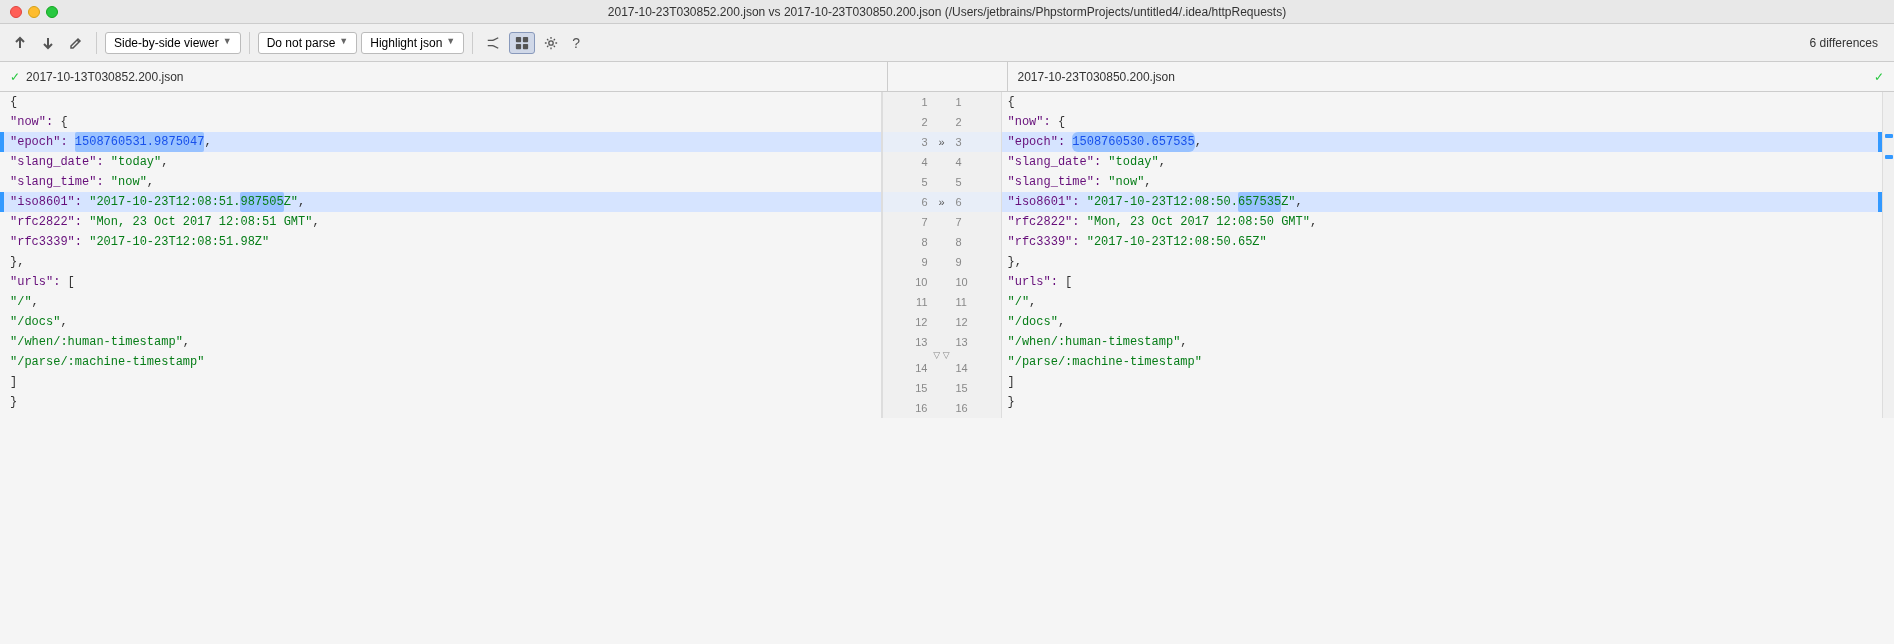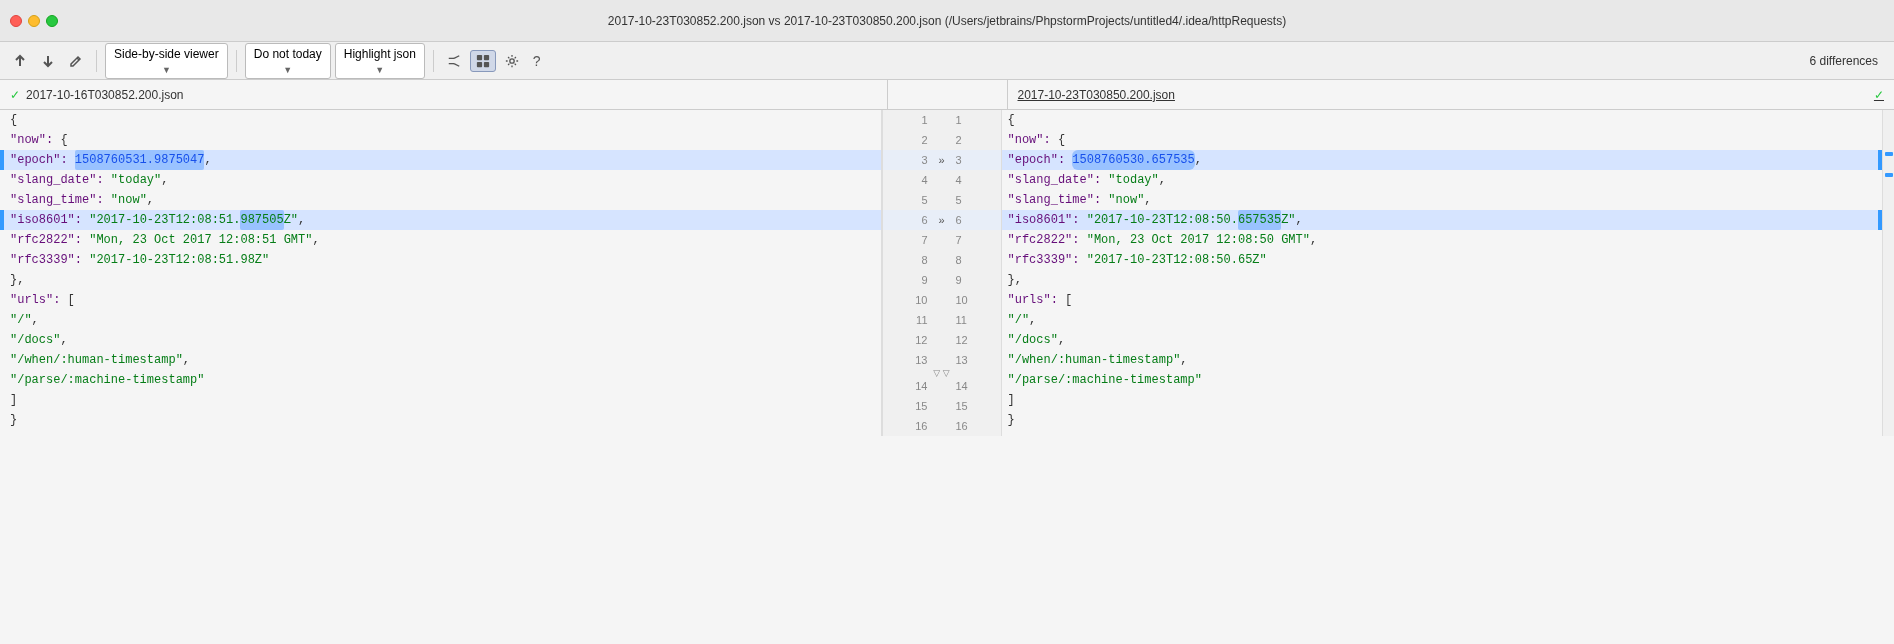--- a/index.html
+++ b/index.html
@@ -8,21 +8,21 @@
       font-size: 13px;
       background: #f5f5f5;
       width: 1894px;
       min-height: 644px;
       overflow: hidden;
     }
 
     
     .titlebar {
       background: #e8e8e8;
-      height: 42px;
+      height: 24px;
       display: flex;
       align-items: center;
       padding: 0 10px;
       border-bottom: 1px solid #ccc;
       position: relative;
     }
     .traffic-lights {
       display: flex;
       gap: 6px;
       margin-right: 12px;
@@ -62,29 +62,28 @@
       cursor: pointer;
       padding: 3px 5px;
       border-radius: 3px;
       color: #333;
       font-size: 13px;
     }
     .toolbar-btn svg { width: 14px; height: 14px; }
 
     .toolbar-dropdown {
       display: flex;
-      align-items: center;
+      align-items: flex-start;
       background: white;
       border: 1px solid #bbb;
       border-radius: 3px;
       padding: 3px 8px;
       cursor: pointer;
       font-size: 12px;
       gap: 4px;
-      flex-direction: column;
     }
     .chevron { font-size: 9px; color: #666; }
 
     .toolbar-spacer { flex: 1; }
     .diff-count {
       font-size: 12px;
       color: #333;
       margin-right: 8px;
     }
 
@@ -114,21 +113,20 @@
       width: 120px;
       border-right: 1px solid #ccc;
     }
     .file-header-right {
       flex: 1;
       display: flex;
       align-items: center;
       padding: 0 10px;
       font-size: 12px;
       color: #333;
-      text-decoration: underline;
     }
 
     
     .left-panel {
       flex: 1;
       overflow: auto;
       border-right: 1px solid #ddd;
       position: relative;
       font-family: "Menlo", "Monaco", "Courier New", monospace;
       font-size: 12px;
@@ -254,21 +252,21 @@
   <div class="toolbar-sep"></div>
 
   <div class="toolbar-dropdown">
     <span>Side-by-side viewer</span>
     <span class="chevron">▼</span>
   </div>
 
   <div class="toolbar-sep"></div>
 
   <div class="toolbar-dropdown">
-    <span>Do not today</span>
+    <span>Do not parse</span>
     <span class="chevron">▼</span>
   </div>
 
   <div class="toolbar-dropdown">
     <span>Highlight json</span>
     <span class="chevron">▼</span>
   </div>
 
   <div class="toolbar-sep"></div>
 
@@ -300,21 +298,21 @@
   <button class="toolbar-btn" style="font-size:14px; color:#555;">?</button>
 
   <div class="toolbar-spacer"></div>
 
   <span class="diff-count">6 differences</span>
 </div>
 
 <div class="file-headers">
   <div class="file-header-left">
     <span style="color:#28c840; margin-right:6px;">✓</span>
-    <span>2017-10-16T030852.200.json</span>
+    <span>2017-10-13T030852.200.json</span>
   </div>
   <div class="file-header-center"></div>
   <div class="file-header-right">
     <span>2017-10-23T030850.200.json</span>
     <span style="color:#28c840; margin-left:auto;">✓</span>
   </div>
 </div>
 
 <div class="panel-inner">
 

